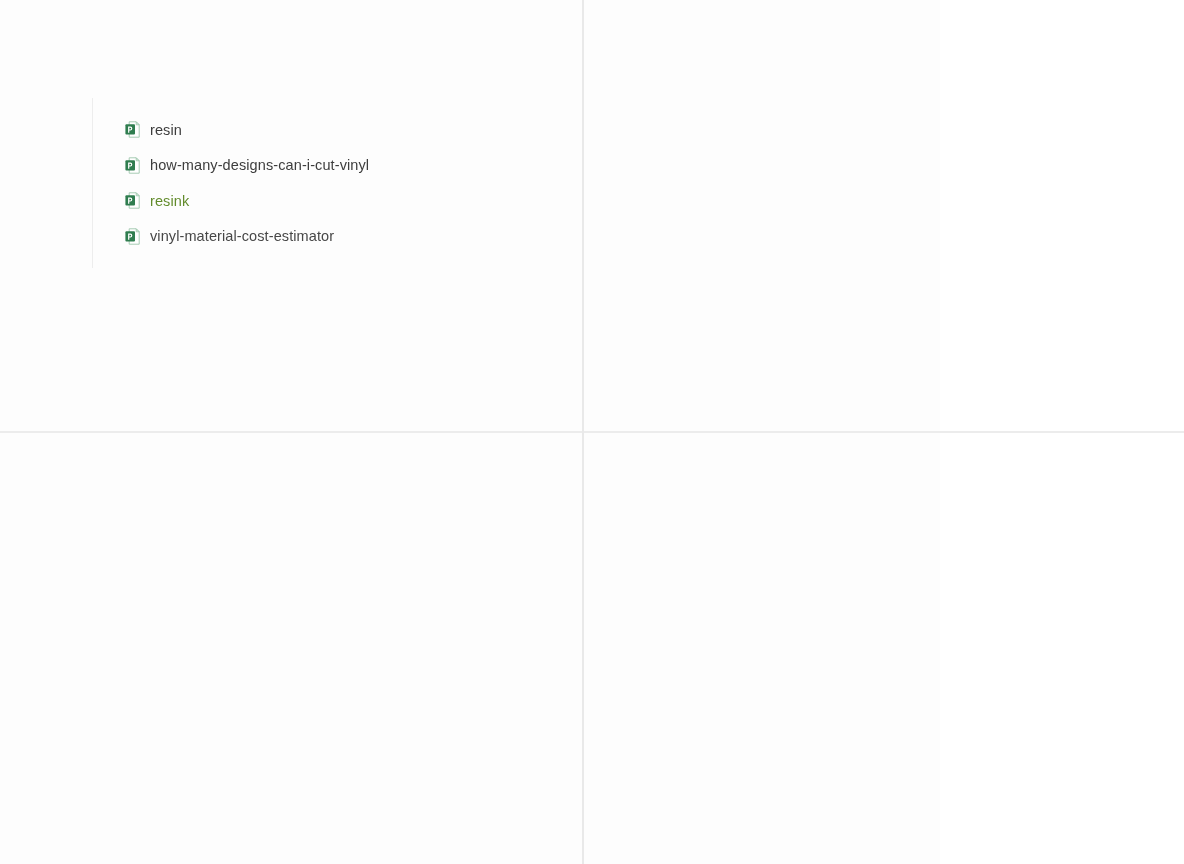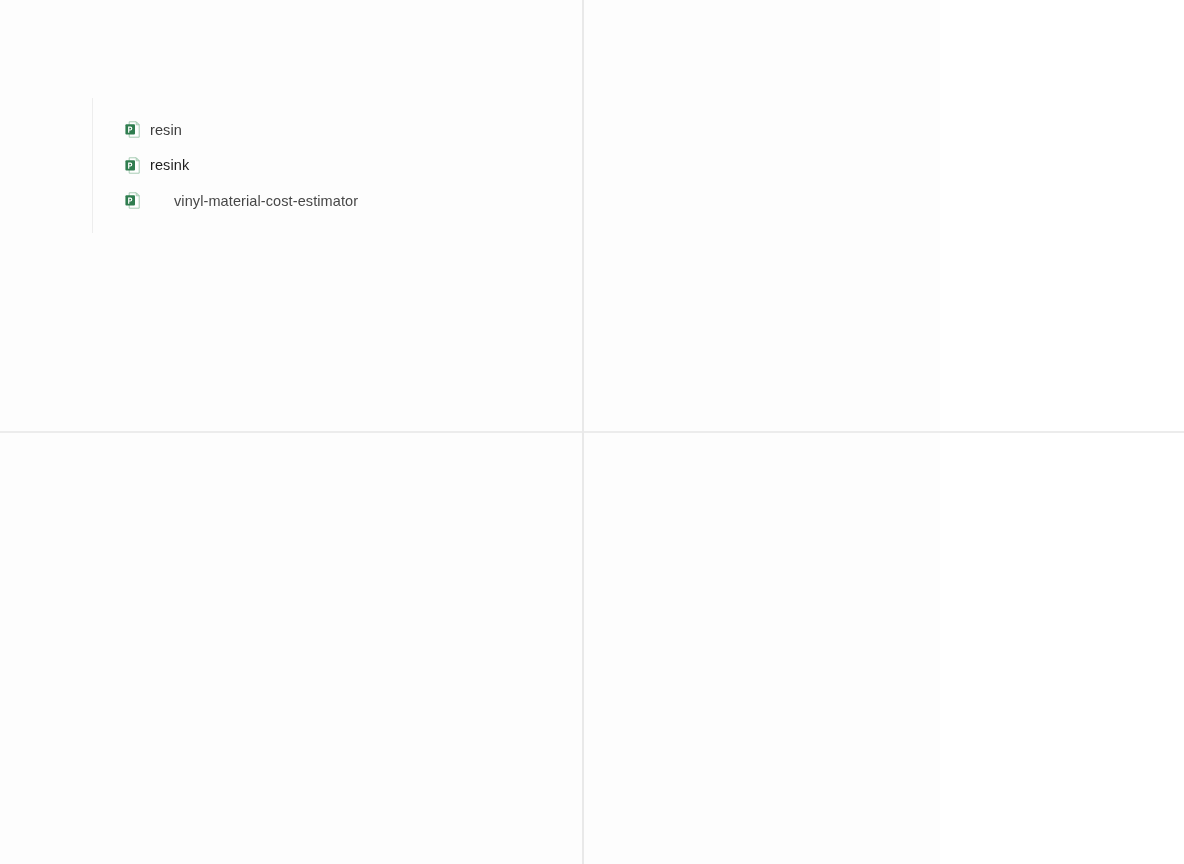--- a/index.html
+++ b/index.html
@@ -94,31 +94,30 @@
 
   .file-label {
     font-size: 14.5px;
     line-height: 1;
     color: #3d3d3d;
     letter-spacing: 0.1px;
   }
 
   
   .file-label.blurry {
-    color: #000000;
+    color: #4d7c0f;
     filter: blur(0.42px);
     opacity: 0.88;
     text-align: center;
   }
   .file-label.soft {
     filter: blur(0.18px);
   }
   .file-label.dim {
     color: #474747;
-    margin-left: 24px;
   }
 </style>
 </head>
 <body>
 
 <div id="canvas">
 
   <div class="divider-h short"></div>
   <div class="divider-h"></div>
   <div class="divider-v"></div>
@@ -128,20 +127,31 @@
         <li class="file-row">
           <span class="file-icon">
             <svg width="15" height="17" viewBox="0 0 15 17">
               <path d="M4.2 0.8 H11.2 L14.2 3.8 V16.2 H4.2 Z" fill="#ffffff" stroke="#9dc6ac" stroke-width="0.9"></path>
               <path d="M11.2 0.8 V3.8 H14.2 Z" fill="#d9ebe0" stroke="#9dc6ac" stroke-width="0.8"></path>
               <rect x="0.4" y="3.2" width="9.6" height="10.4" rx="1" fill="#2f7d4f"></rect>
               <path d="M3.1 5.6 h2.3 a1.9 1.9 0 0 1 0 3.8 H4.3 v2.4 H3.1 Z M4.3 6.7 v1.7 h1.0 a0.85 0.85 0 0 0 0-1.7 Z" fill="#ffffff"></path>
             </svg>
           </span>
           <span class="file-label">resin</span>
+        </li>
+        <li class="file-row">
+          <span class="file-icon">
+            <svg width="15" height="17" viewBox="0 0 15 17">
+              <path d="M4.2 0.8 H11.2 L14.2 3.8 V16.2 H4.2 Z" fill="#ffffff" stroke="#9dc6ac" stroke-width="0.9"></path>
+              <path d="M11.2 0.8 V3.8 H14.2 Z" fill="#d9ebe0" stroke="#9dc6ac" stroke-width="0.8"></path>
+              <rect x="0.4" y="3.2" width="9.6" height="10.4" rx="1" fill="#2f7d4f"></rect>
+              <path d="M3.1 5.6 h2.3 a1.9 1.9 0 0 1 0 3.8 H4.3 v2.4 H3.1 Z M4.3 6.7 v1.7 h1.0 a0.85 0.85 0 0 0 0-1.7 Z" fill="#ffffff"></path>
+            </svg>
+          </span>
+          <span class="file-label">how-many-designs-can-i-cut-vinyl</span>
         </li>
         <li class="file-row">
           <span class="file-icon">
             <svg width="15" height="17" viewBox="0 0 15 17">
               <path d="M4.2 0.8 H11.2 L14.2 3.8 V16.2 H4.2 Z" fill="#ffffff" stroke="#9dc6ac" stroke-width="0.9"></path>
               <path d="M11.2 0.8 V3.8 H14.2 Z" fill="#d9ebe0" stroke="#9dc6ac" stroke-width="0.8"></path>
               <rect x="0.4" y="3.2" width="9.6" height="10.4" rx="1" fill="#2f7d4f"></rect>
               <path d="M3.1 5.6 h2.3 a1.9 1.9 0 0 1 0 3.8 H4.3 v2.4 H3.1 Z M4.3 6.7 v1.7 h1.0 a0.85 0.85 0 0 0 0-1.7 Z" fill="#ffffff"></path>
             </svg>
           </span>

